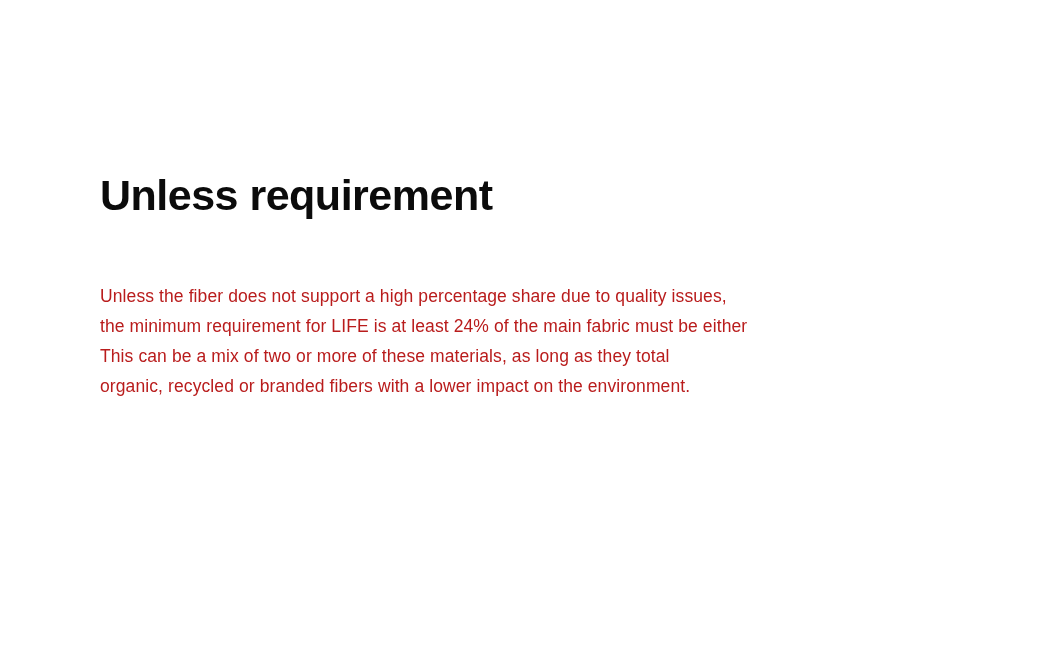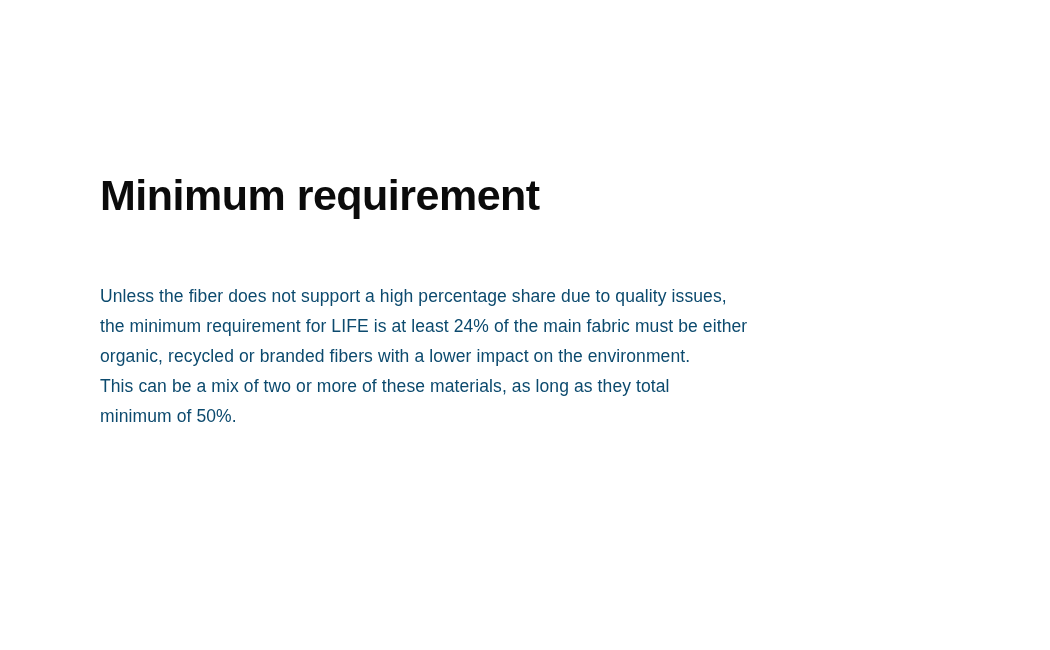--- a/index.html
+++ b/index.html
@@ -26,35 +26,34 @@
     font-weight: 700;
     letter-spacing: -0.5px;
     color: #0b0b0b;
     line-height: 1.1;
     margin: 0;
   }
   .body-paragraph {
     margin-top: 62px;
     font-size: 17.5px;
     font-weight: 400;
-    color: #0c4a6e;
+    color: #b91c1c;
     letter-spacing: 0.1px;
   }
   .body-line {
     line-height: 30px;
     white-space: nowrap;
   }
 </style>
 </head>
 <body>
 
 <div class="page">
   <div class="content">
-    <h1 class="page-title">Minimum requirement</h1>
+    <h1 class="page-title">Unless requirement</h1>
     <div class="body-paragraph">
       <div class="body-line">Unless the fiber does not support a high percentage share due to quality issues,</div>
       <div class="body-line">the minimum requirement for LIFE is at least 24% of the main fabric must be either</div>
+      <div class="body-line">This can be a mix of two or more of these materials, as long as they total</div>
       <div class="body-line">organic, recycled or branded fibers with a lower impact on the environment.</div>
-      <div class="body-line">This can be a mix of two or more of these materials, as long as they total</div>
-      <div class="body-line">minimum of 50%.</div>
     </div>
   </div>
 </div>
 
 </body></html>

